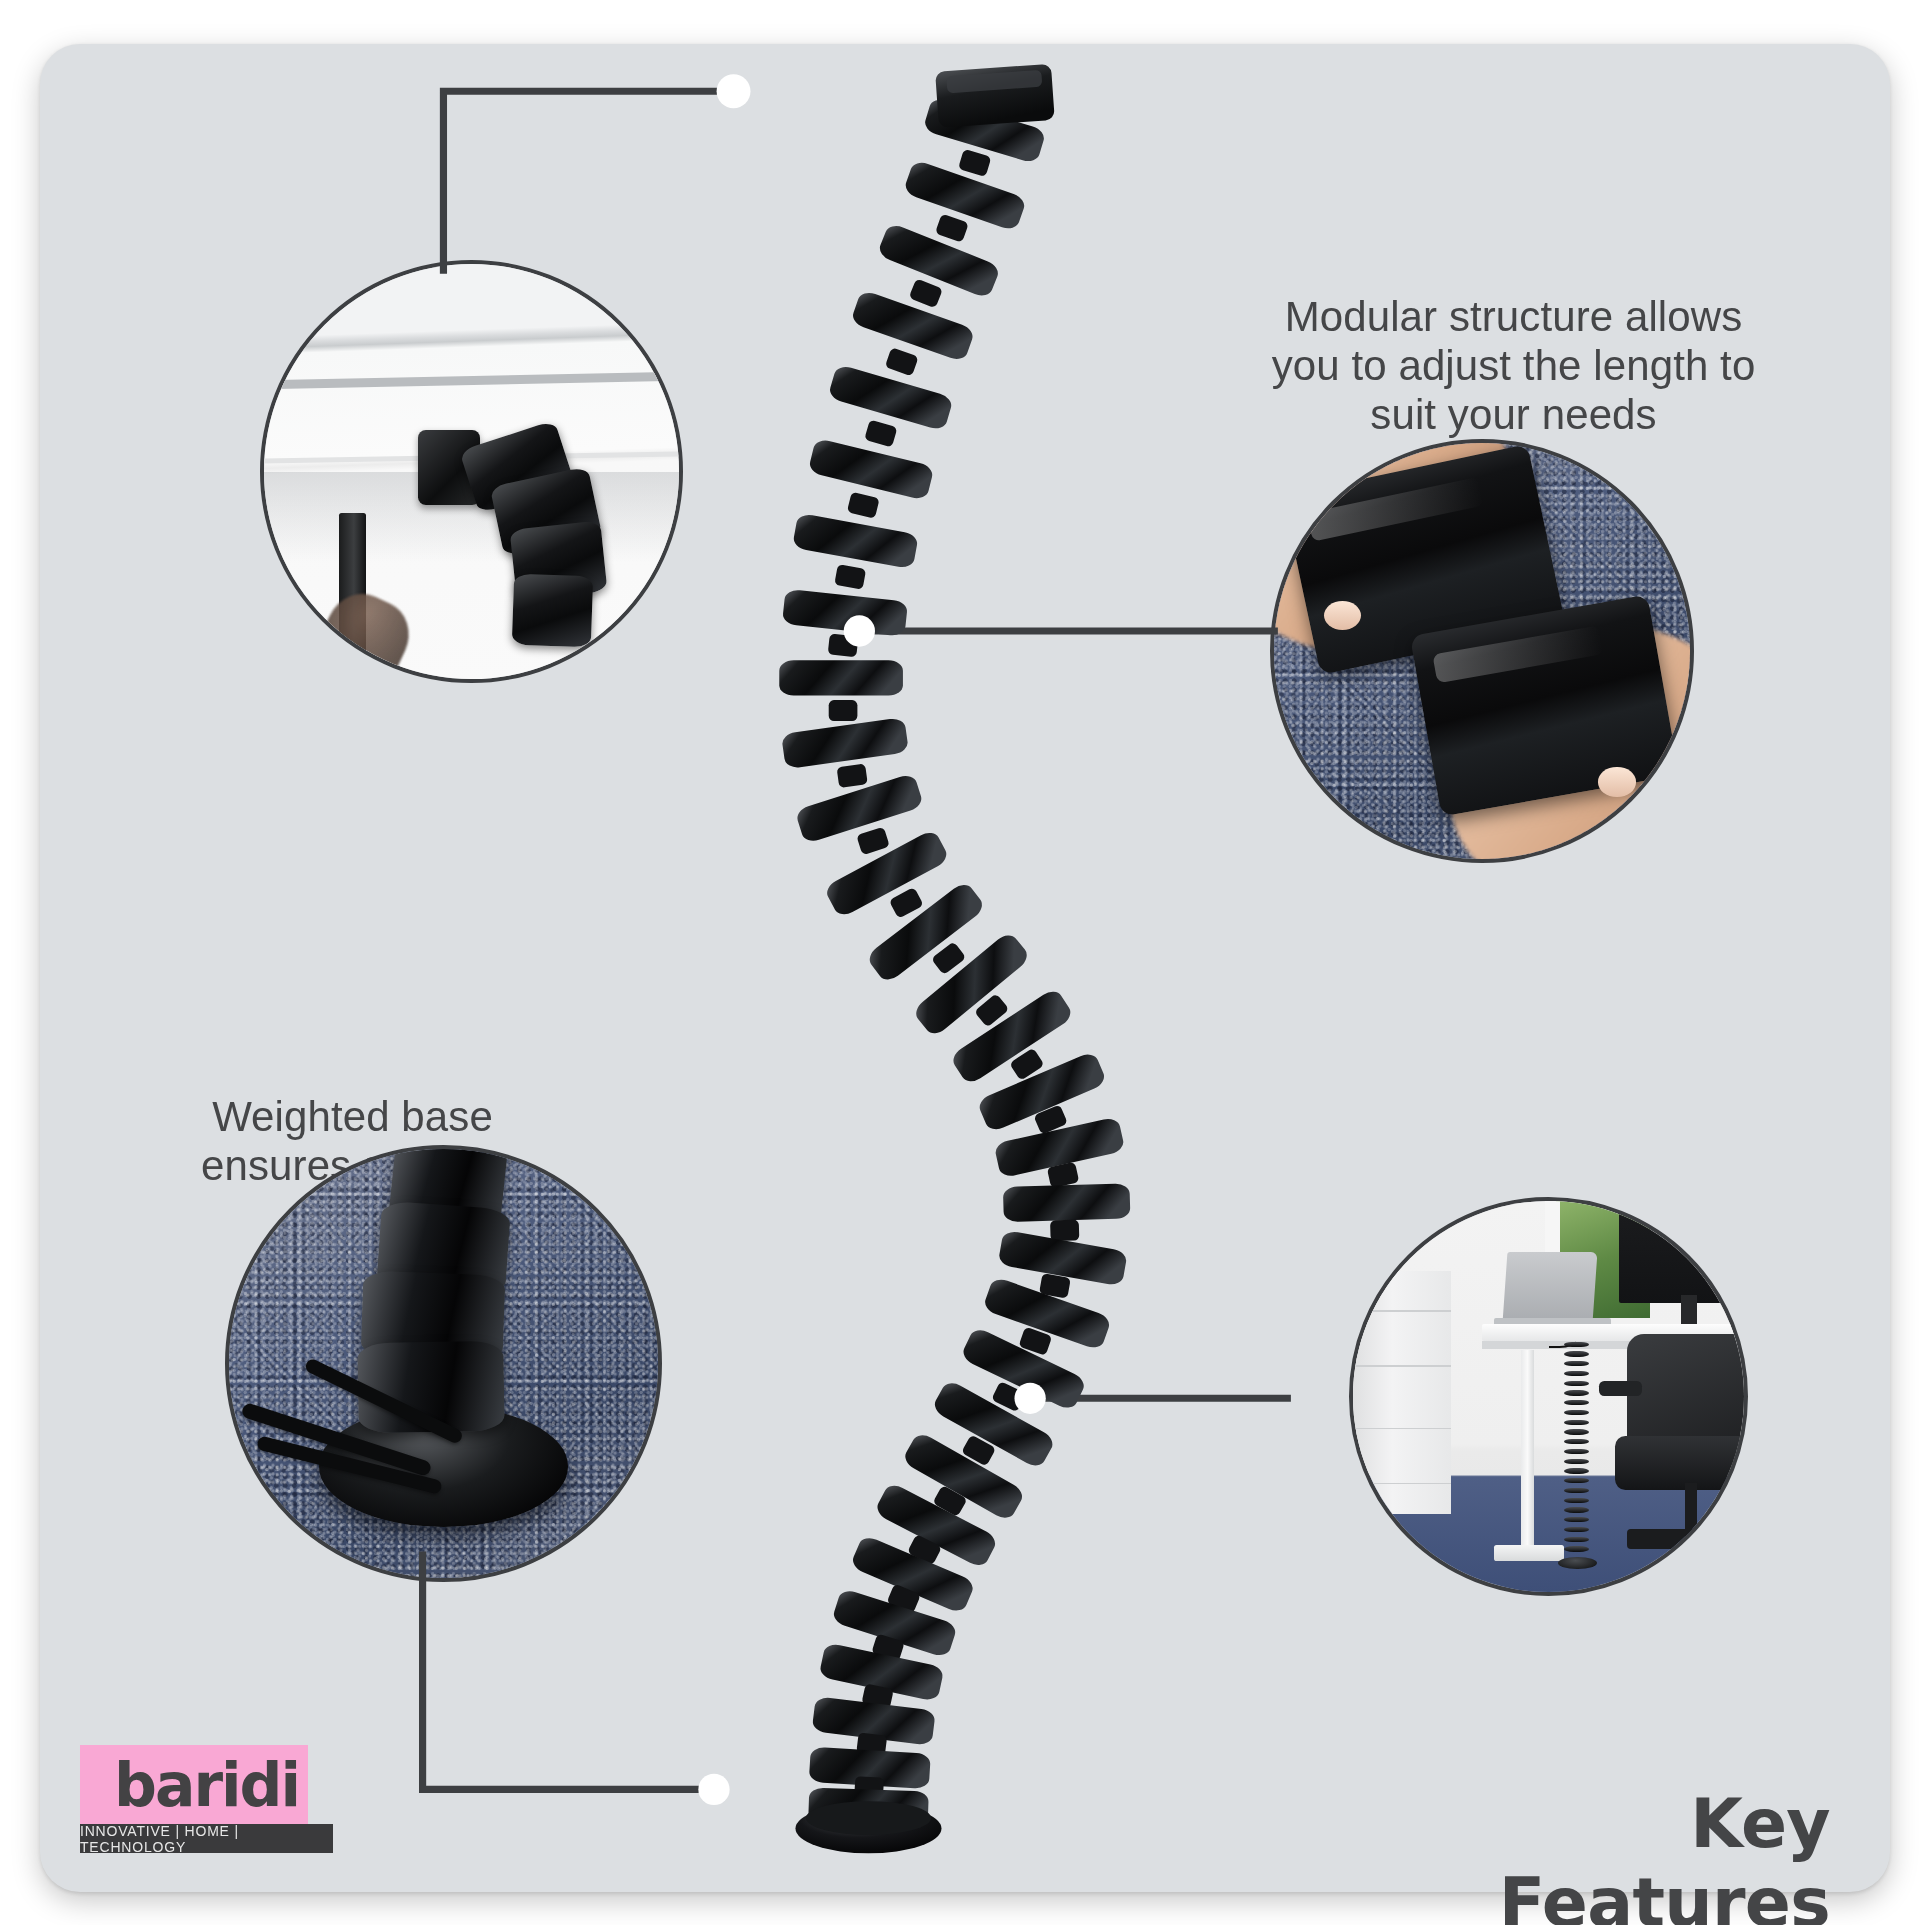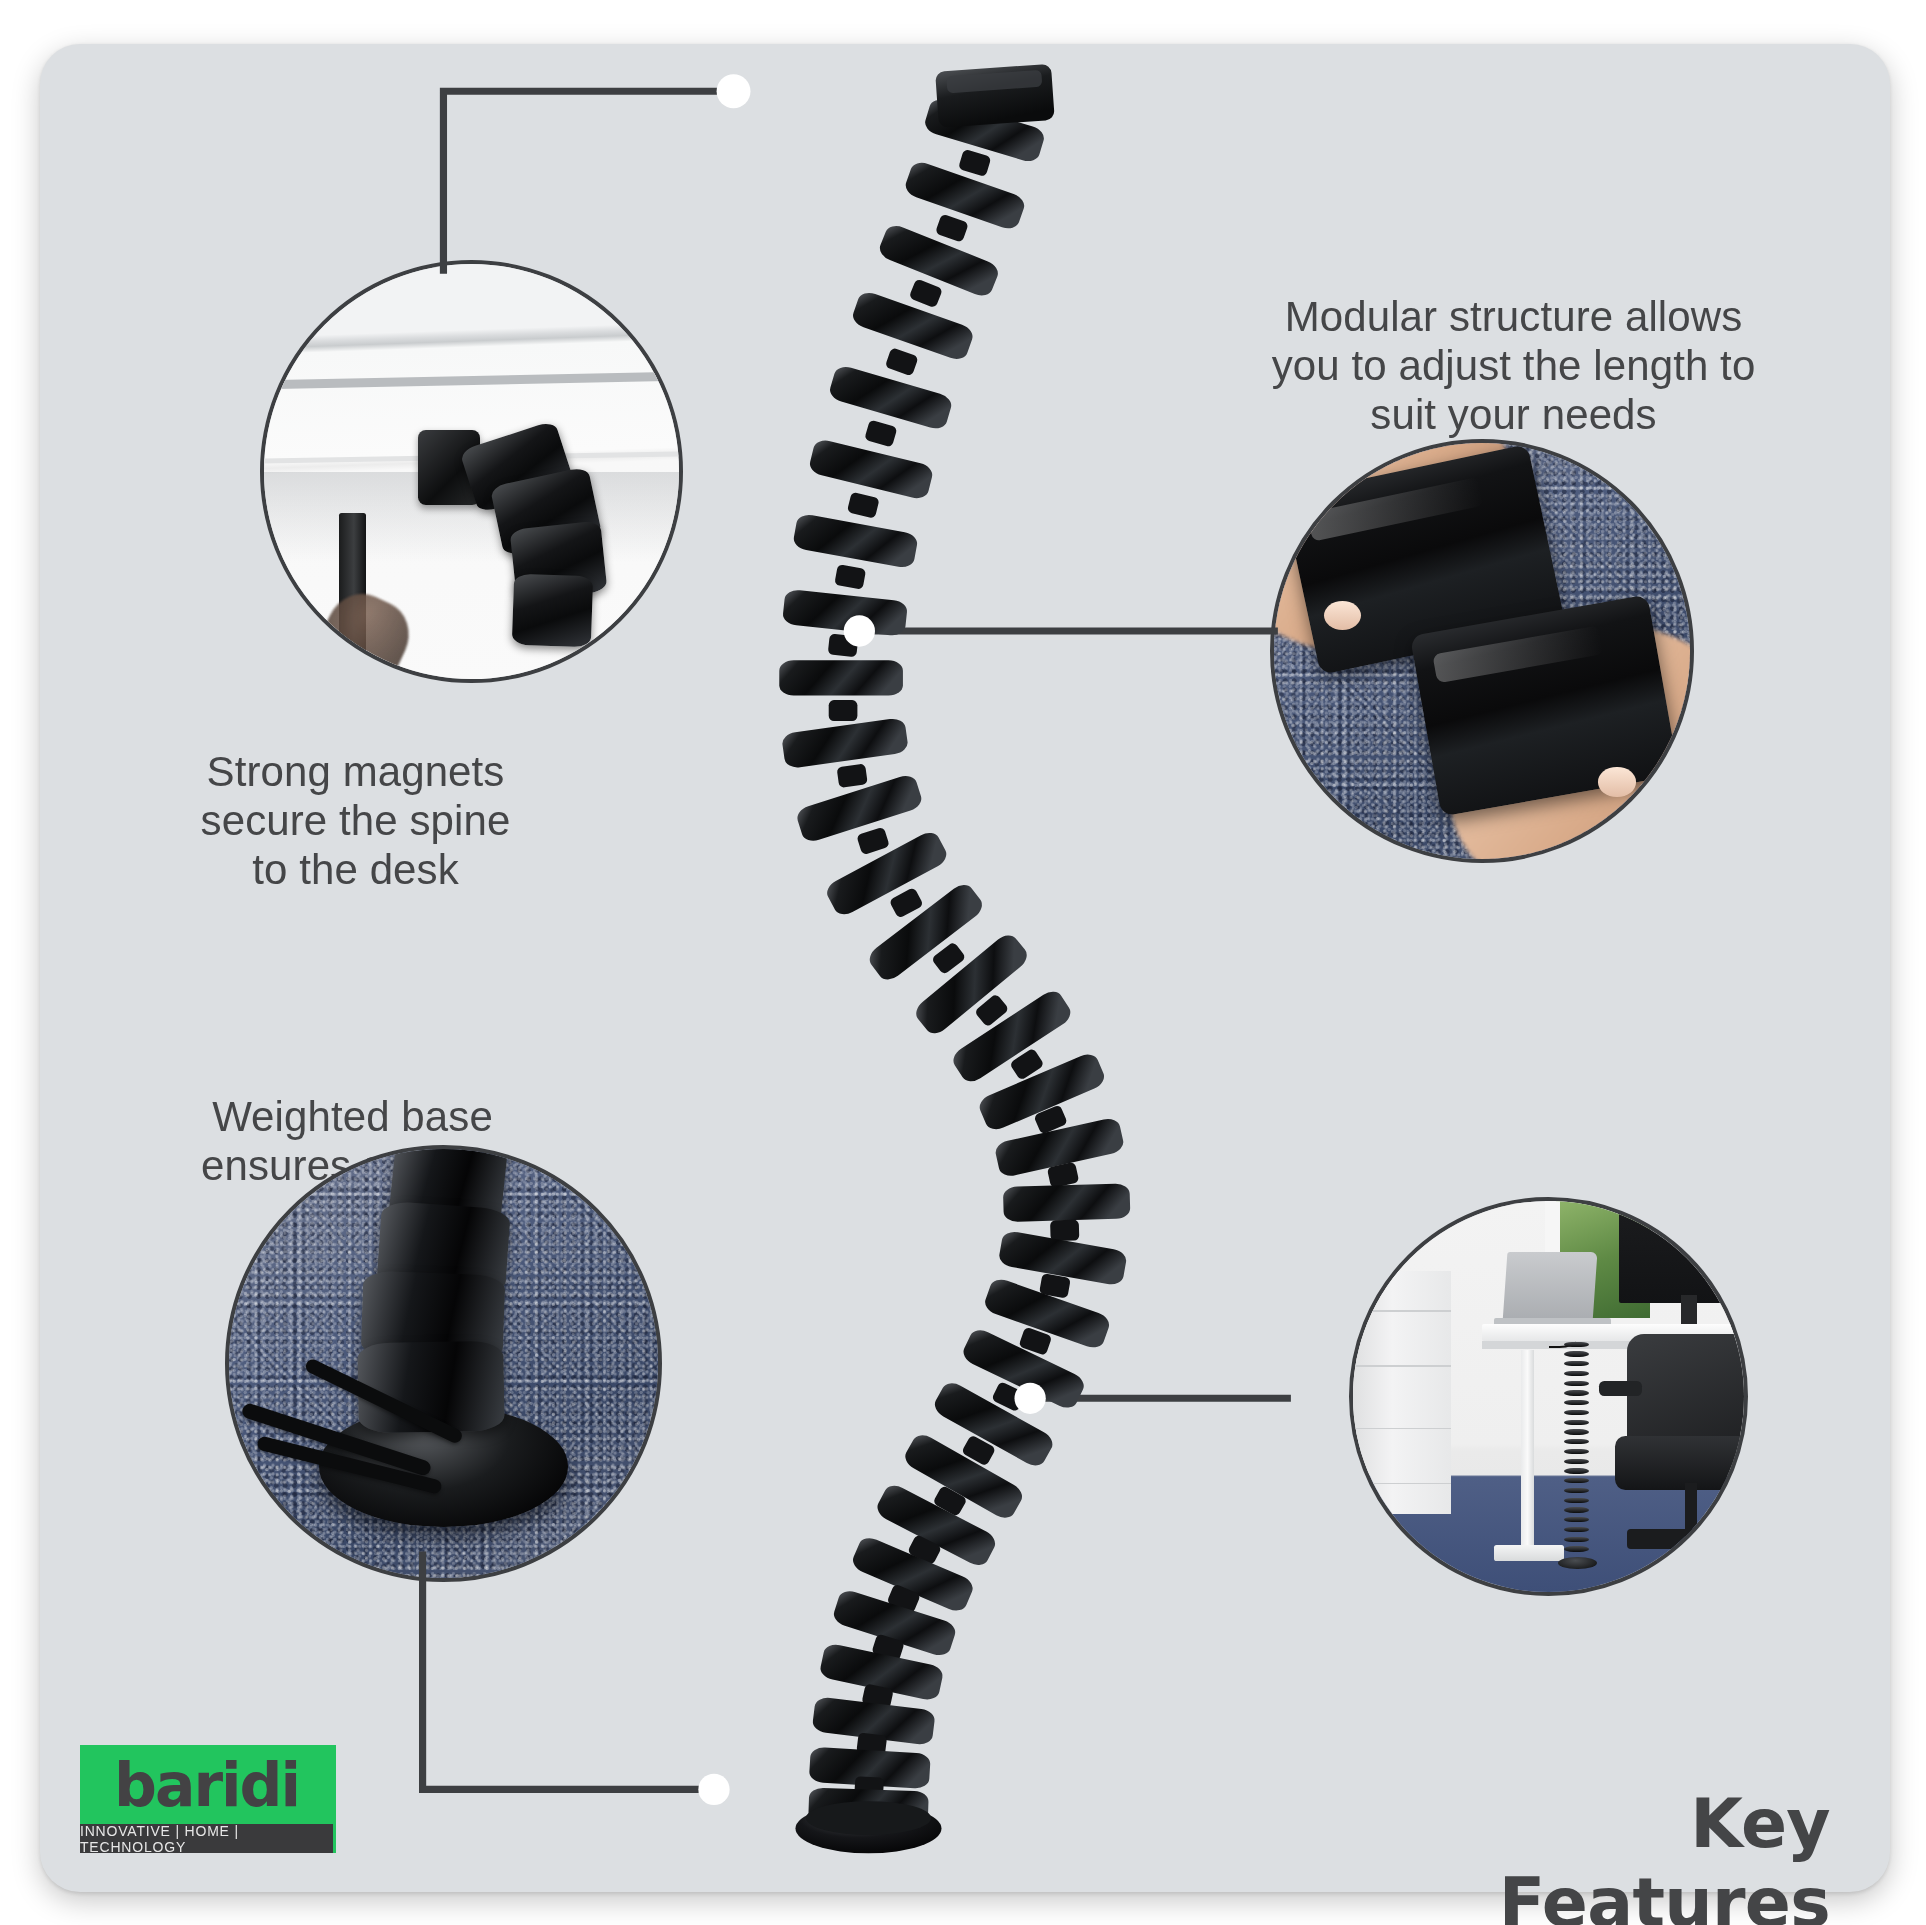--- a/index.html
+++ b/index.html
@@ -99,37 +99,34 @@
   .ph-office .arm{position:absolute;left:63%;top:46%;width:11%;height:4%;background:#222426;border-radius:5.2px;}
   .ph-office .spineMini{position:absolute;left:54%;top:36%;width:6.4%;height:56%;}
   .ph-office .spineMini i{position:absolute;left:0;width:100%;height:2.4%;background:linear-gradient(180deg,#4a4c50,#0b0c0d);border-radius:40%/60%;}
   .ph-office .miniFoot{position:absolute;left:52.5%;top:91%;width:10%;height:3.2%;border-radius:50%;background:radial-gradient(ellipse at 45% 30%,#4a4d51,#0a0b0c);}
   .ph-office .cord{position:absolute;left:50%;top:34.5%;width:7%;height:2.5%;border-bottom:2.6px solid #111;border-radius:0 0 60% 0;}
 
   
   #links{position:absolute;left:0;top:0;width:1926px;height:1925px;pointer-events:none;}
 
   
-  #logo{position:absolute;left:80px;top:1745px;width:256px;height:108px;background:#22c55e;}
+  #logo{position:absolute;left:80px;top:1745px;width:228px;height:108px;background:#f9a8d4;}
   #logo .word{position:absolute;left:0;top:1.3px;width:253px;height:78px;display:flex;align-items:center;justify-content:center;
      color:#434244;font-size:60px;font-weight:700;letter-spacing:-2px;font-family:"DejaVu Sans",sans-serif;}
   #logo .strap{position:absolute;left:0;bottom:0;width:253px;height:29px;background:#3a3a3c;color:#e7e7e7;
      display:flex;align-items:center;justify-content:center;font-size:14px;letter-spacing:0.8px;}
 
   #keyfeat{position:absolute;left:1346px;top:1784px;width:484px;text-align:right;color:#444547;
      font-size:68px;font-weight:700;letter-spacing:-0.7px;font-family:"DejaVu Sans",sans-serif;}
 </style>
 </head>
 <body>
 
 <div id="card">
 
-  <div class="cap" style="left:110px;top:703px;width:411px;">Strong magnets
-secure the spine
-to the desk</div>
 
   <div class="cap" style="left:1167px;top:248px;width:613px;">Modular structure allows
 you to adjust the length to
 suit your needs</div>
 
   <div class="cap" style="left:104px;top:1048px;width:417px;">Weighted base
 ensures stability</div>
 
 
   <div class="circ" style="left:220px;top:216px;width:423px;height:423px;">

